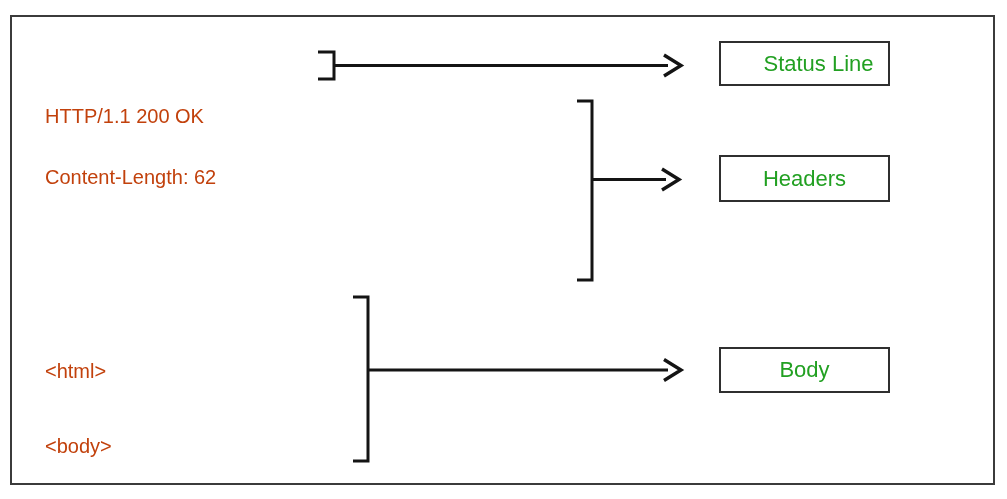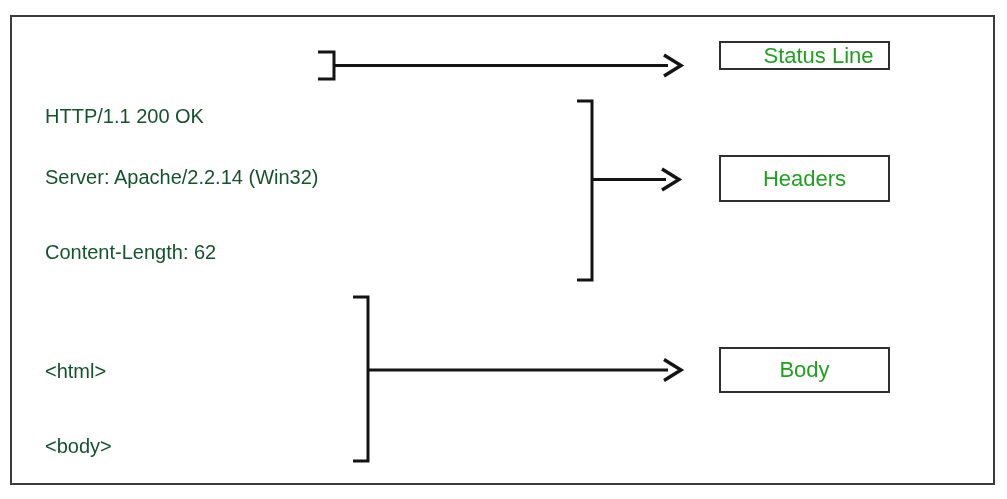--- a/index.html
+++ b/index.html
@@ -14,21 +14,21 @@
   .frame {
     position: absolute;
     left: 10px; top: 15px;
     width: 985px; height: 470px;
     border: 2px solid #3b3b3b;
     box-sizing: border-box;
     background: #ffffff;
   }
   .green-text {
     position: absolute;
-    color: #14532d;
+    color: #c2410c;
     font-size: 20px;
     line-height: 25.3px;
     white-space: pre;
   }
   .status-text { left: 45px; top: 53px; }
   .headers-text { left: 45px; top: 114px; }
   .body-text { left: 45px; top: 308px; }
   .connectors {
     position: absolute;
     left: 0; top: 0;
@@ -40,37 +40,36 @@
     width: 171px;
     border: 2px solid #2f2f2f;
     box-sizing: border-box;
     background: #ffffff;
     display: flex;
     align-items: center;
     justify-content: center;
     color: #22a022;
     font-size: 22px;
   }
-  .status-box { top: 41px; height: 29px; padding-left: 28px; }
+  .status-box { top: 41px; height: 45px; padding-left: 28px; }
   .headers-box { top: 155px; height: 47px; }
   .body-box { top: 347px; height: 46px; }
 </style>
 </head>
 <body>
 
 <div class="canvas">
 
   <div class="frame"></div>
 
   <div class="green-text status-text">
     <div>HTTP/1.1 200 OK</div>
   </div>
 
   <div class="green-text headers-text">
-    <div>Server: Apache/2.2.14 (Win32)</div>
     <div>Content-Length: 62</div>
     
   </div>
 
   <div class="green-text body-text">
     <div>&lt;html&gt;</div>
     <div>&lt;body&gt;</div>
     
     
     

